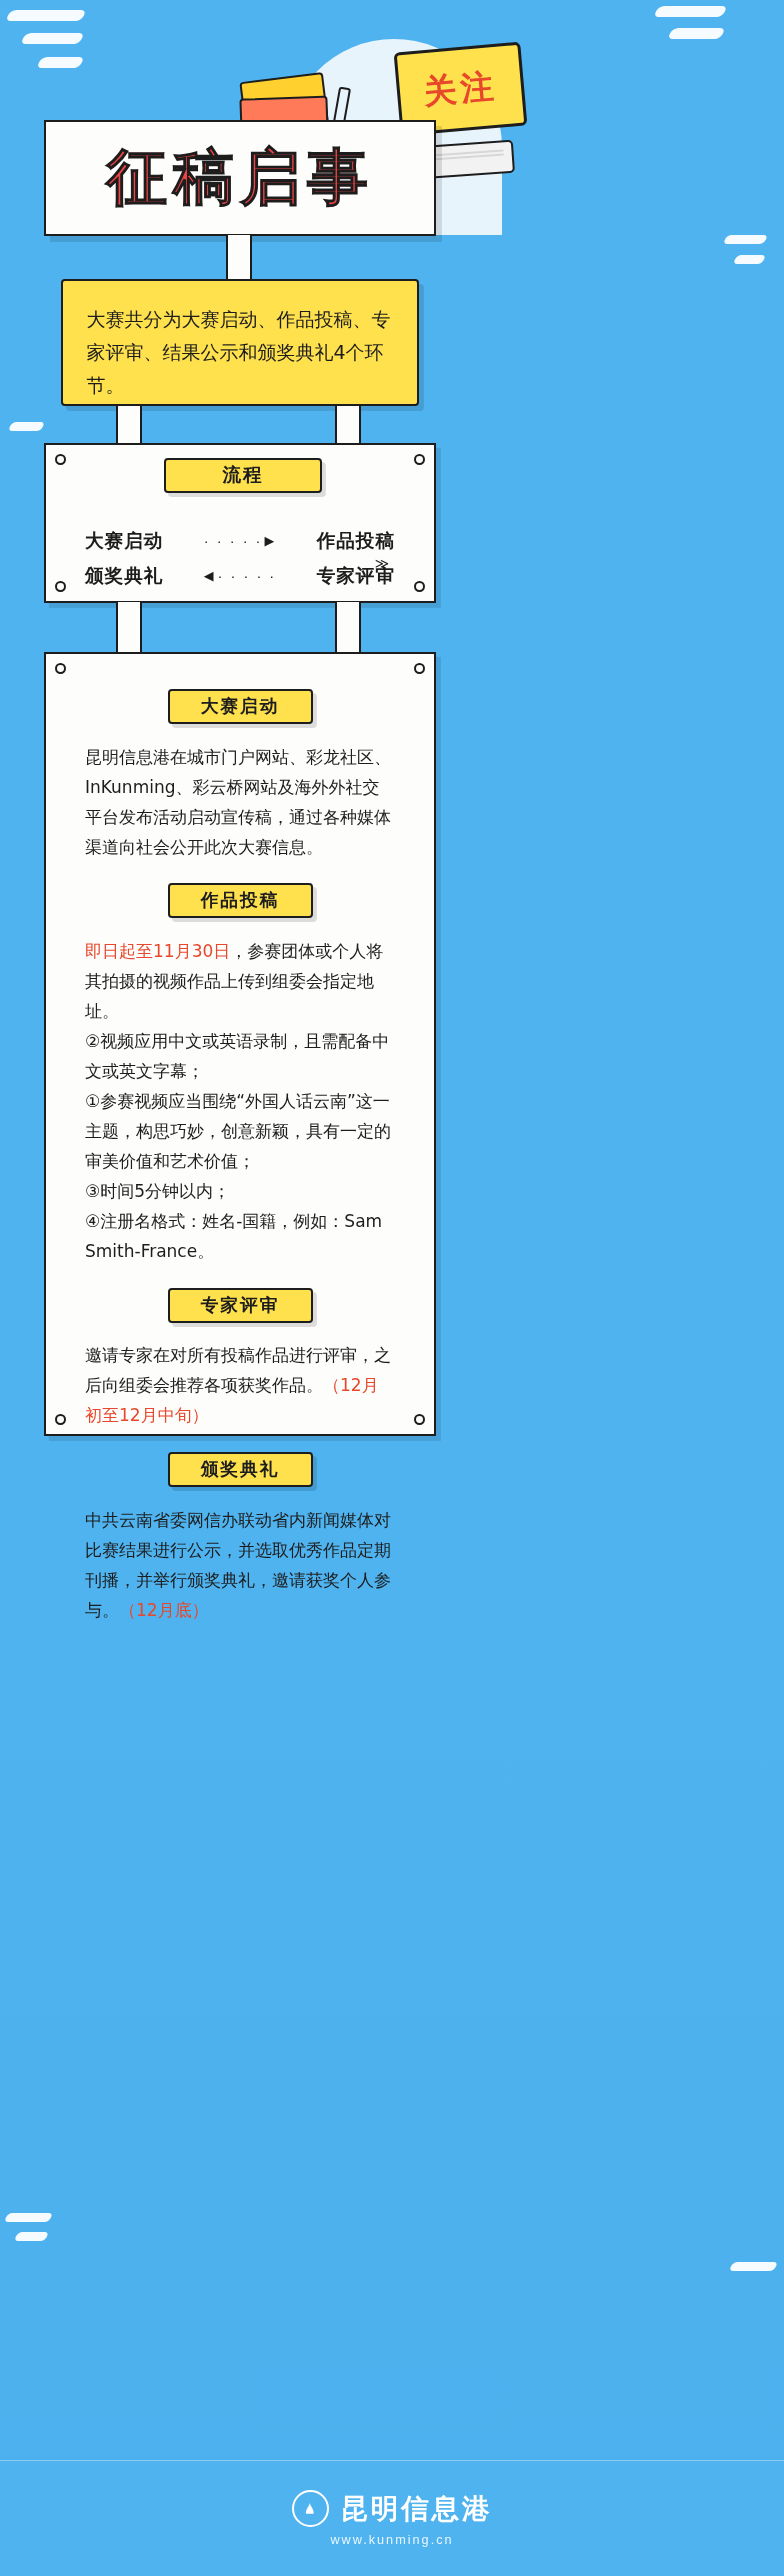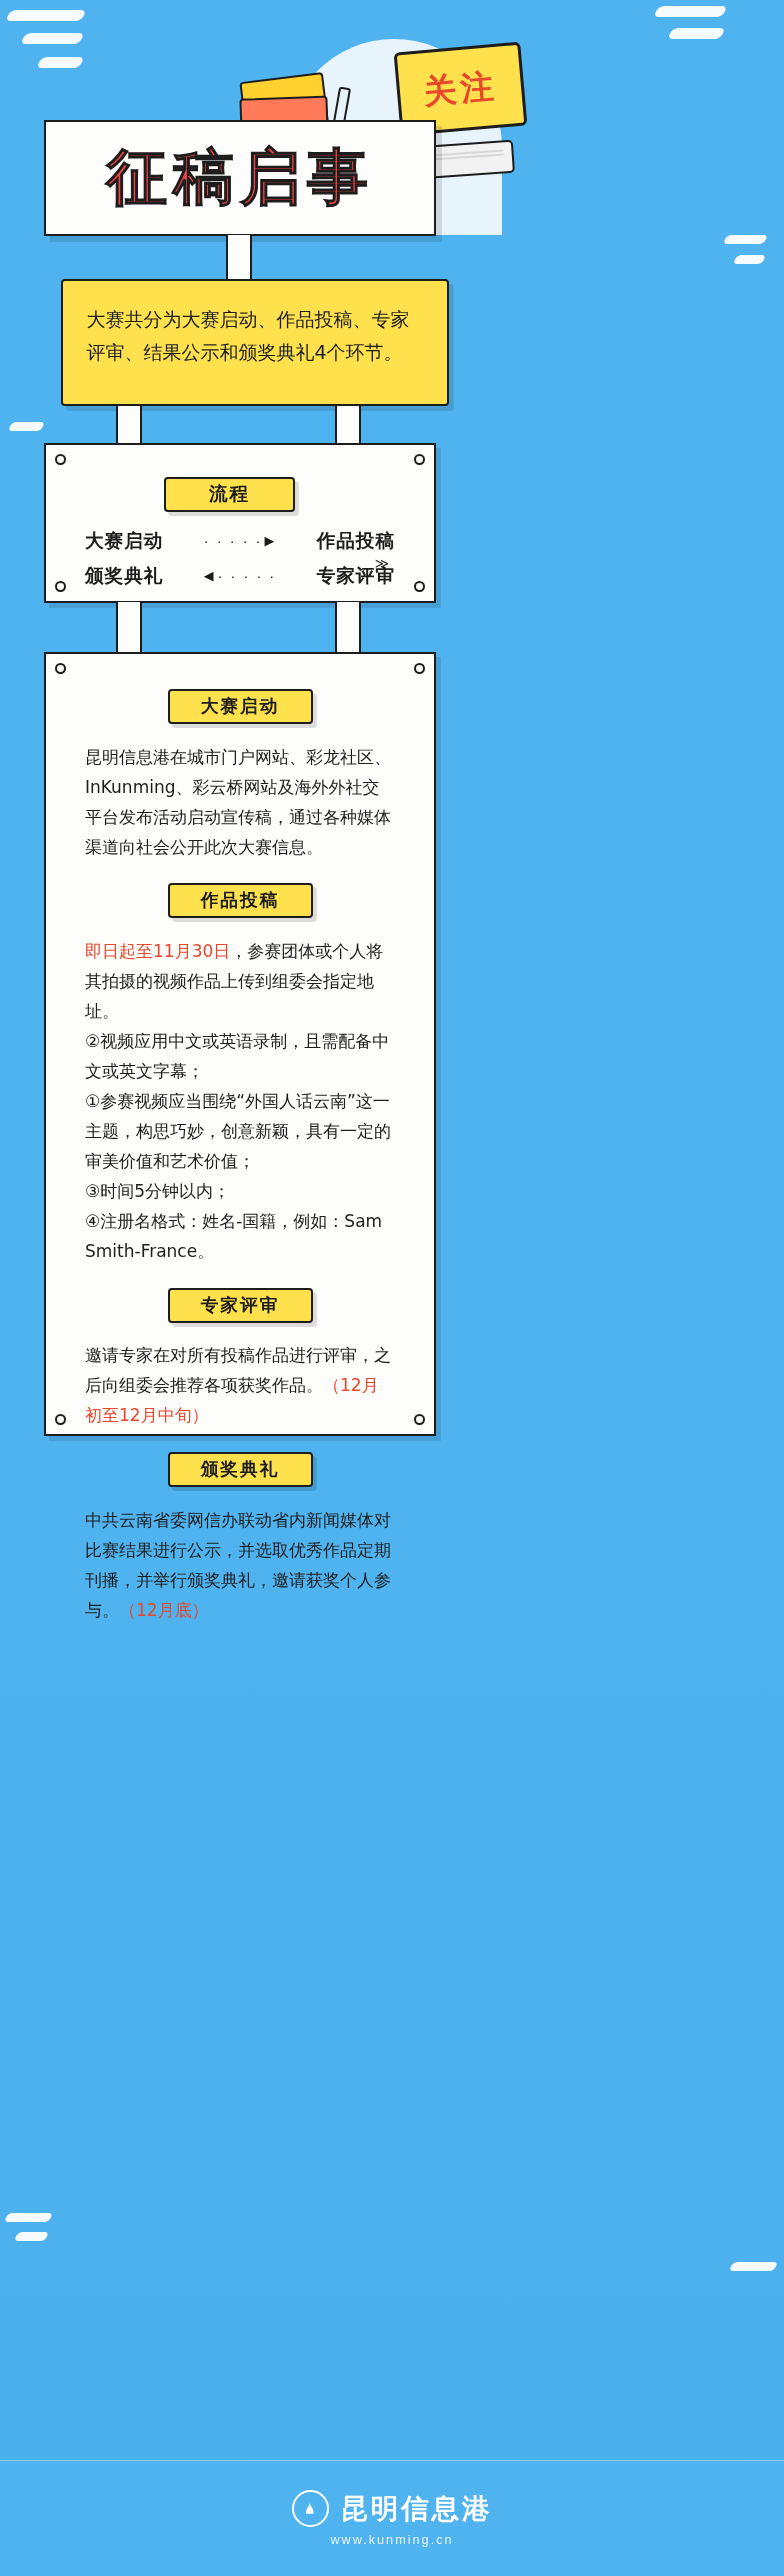--- a/index.html
+++ b/index.html
@@ -163,21 +163,21 @@
   }
   .rv-tl { left: 8.8px;  top: 8.8px; }
   .rv-tr { right: 8.8px; top: 8.8px; }
   .rv-bl { left: 8.8px;  bottom: 8.8px; }
   .rv-br { right: 8.8px; bottom: 8.8px; }
 
   
   .notice {
     position: absolute;
     left: 61px; top: 279px;
-    width: 388px; height: 127px;
+    width: 358px; height: 127px;
     background: #ffe14d;
     border: 2.9px solid #1d1d1d;
     border-radius: 3.9px;
     box-shadow: 4.9px 4.9px 0 rgba(0,0,0,.12);
     padding: 21.6px 23.5px;
   }
   .notice p {
     font-size: 19px;
     line-height: 33px;
     color: #1d1d1d;
@@ -195,22 +195,22 @@
     border-radius: 3.9px;
     box-shadow: 3.9px 3.9px 0 rgba(0,0,0,.13);
     color: #1d1d1d;
     font-family: "DejaVu Sans", sans-serif;
     font-weight: bold;
     letter-spacing: 2px;
     text-align: center;
   }
   .flow .tag {
     position: absolute;
-    left: 50%; margin-left: -76px; top: 32px;
-    width: 131px; height: 35px;
+    left: 50%; margin-left: -76px; top: 13px;
+    width: 158px; height: 35px;
     font-size: 18.6px; line-height: 30px;
   }
   .flow-grid {
     position: absolute;
     left: 39px; right: 39px; top: 78px;
   }
   .flow-row {
     display: flex; align-items: center; justify-content: space-between;
     height: 35px;
   }

